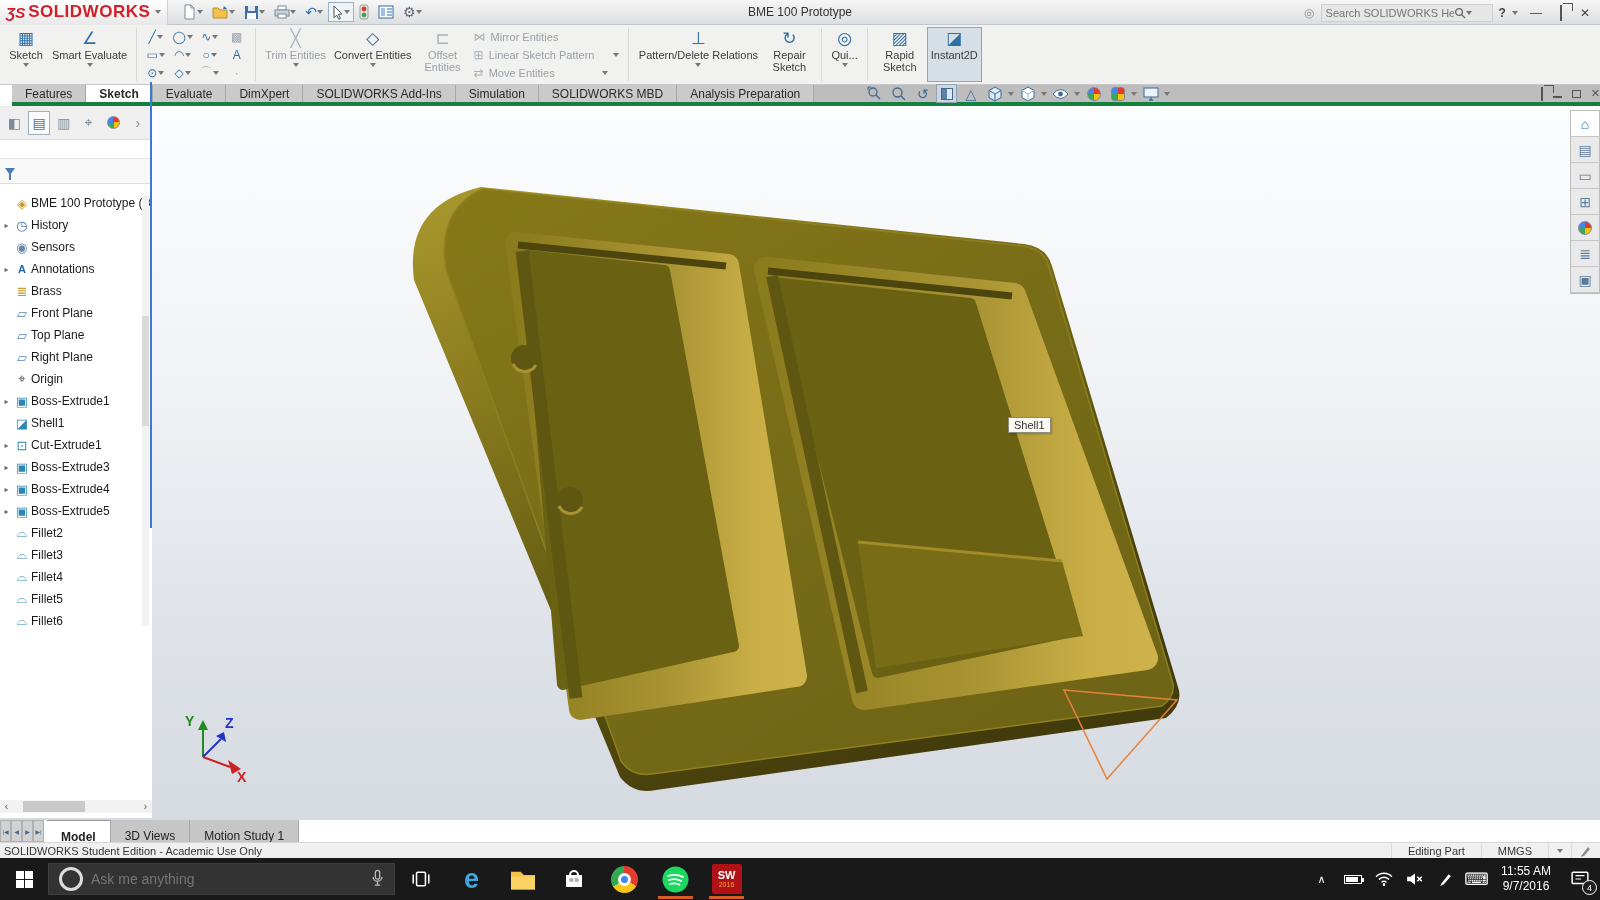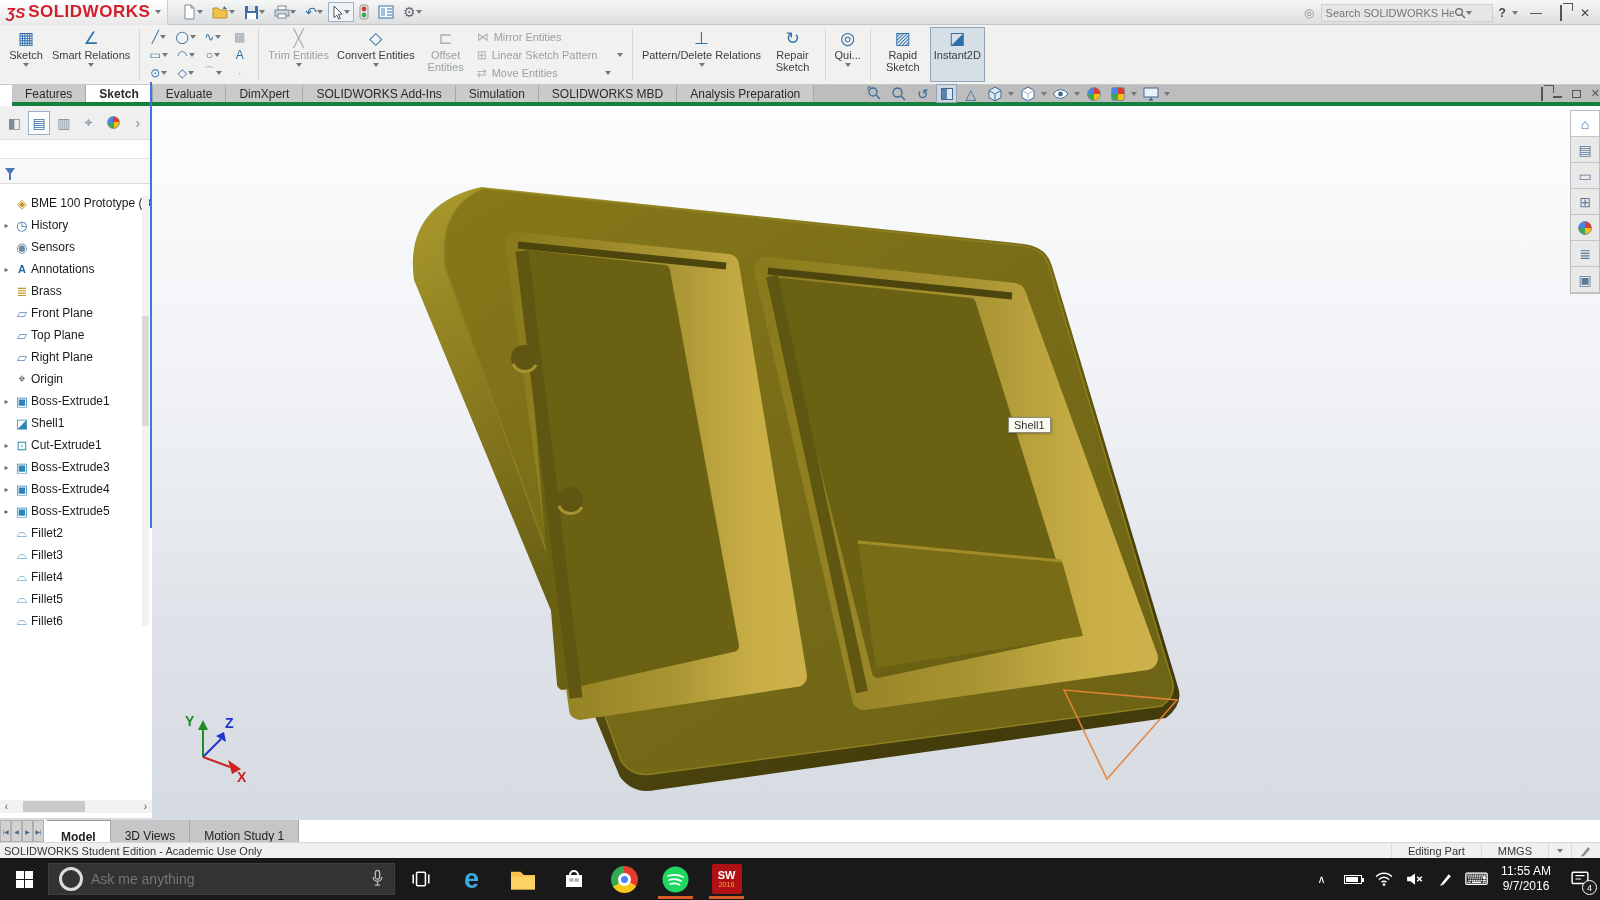--- a/index.html
+++ b/index.html
@@ -189,20 +189,21 @@
             <rect x="1" y="1" width="14" height="12" fill="#fff" stroke="#2f6fa8"></rect>
             <rect x="3" y="3" width="4" height="8" fill="#9cc3e5"></rect>
             <path d="M9,4 h5 M9,7 h5 M9,10 h5" stroke="#2f6fa8"></path>
           </svg>
         </span>
       <span class="qabtn">
           <span class="qaglyph" style="color:#667">⚙</span>
           <span class="dd"></span>
         </span>
     </div>
+    <div id="tbtitle">BME 100 Prototype</div>
     <div class="tbright">
       <span style="color:#8a8a8a;font-size:12px">◎</span>
       <span class="tsearch">
         <input placeholder="Search SOLIDWORKS Help" style="">
         <svg width="12" height="12" viewBox="0 0 12 12">
             <circle cx="5" cy="5" r="3.4" fill="none" stroke="#666" stroke-width="1.3"></circle>
             <path d="M7.6,7.6 L11,11" stroke="#666" stroke-width="1.3"></path>
           </svg>
         <span class="dd"></span>
       </span>
@@ -216,21 +217,21 @@
 
   <div id="ribbon">
     <div class="rgroup">
       <div class="bigbtn">
         <span class="ric">▦</span>
         <span class="rlabel">Sketch</span>
         <span class="dd"></span>
       </div>
       <div class="bigbtn">
         <span class="ric">∠</span>
-        <span class="rlabel">Smart Relations</span>
+        <span class="rlabel">Smart Evaluate</span>
         <span class="dd"></span>
       </div>
     </div>
     <div class="rsep"></div>
     <div class="rgroup">
       <div class="sgrid">
         <span class="scell">
             <span>╱</span>
             <span class="dd"></span>
           </span>

